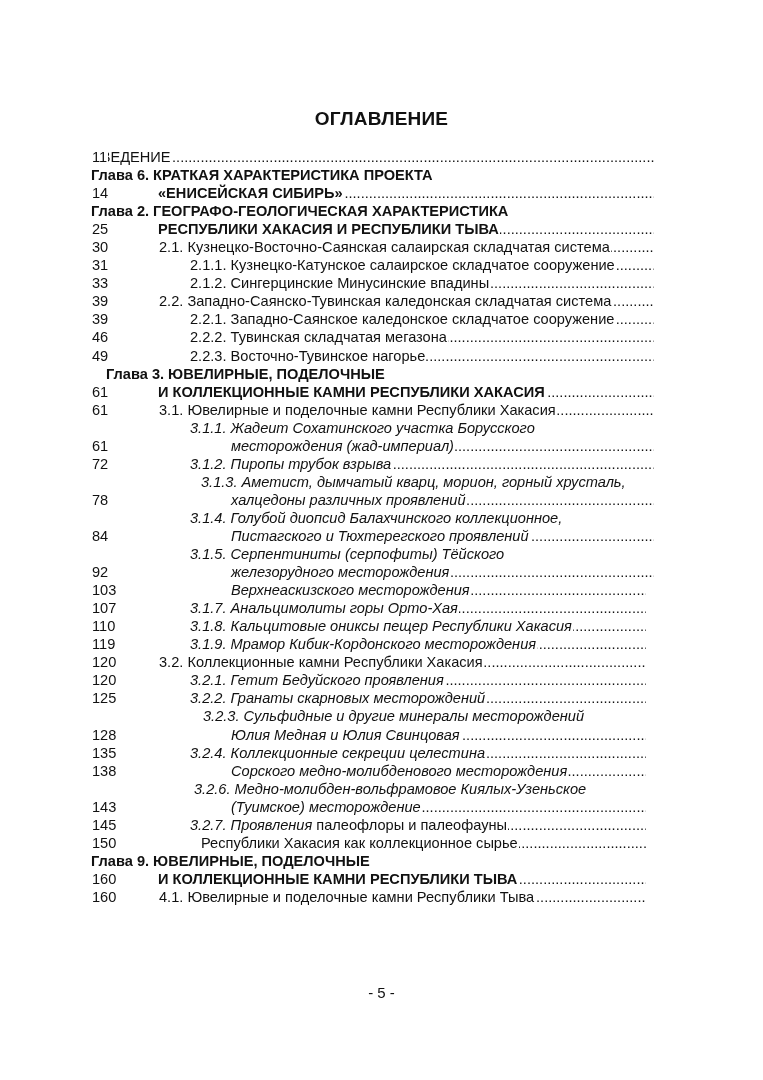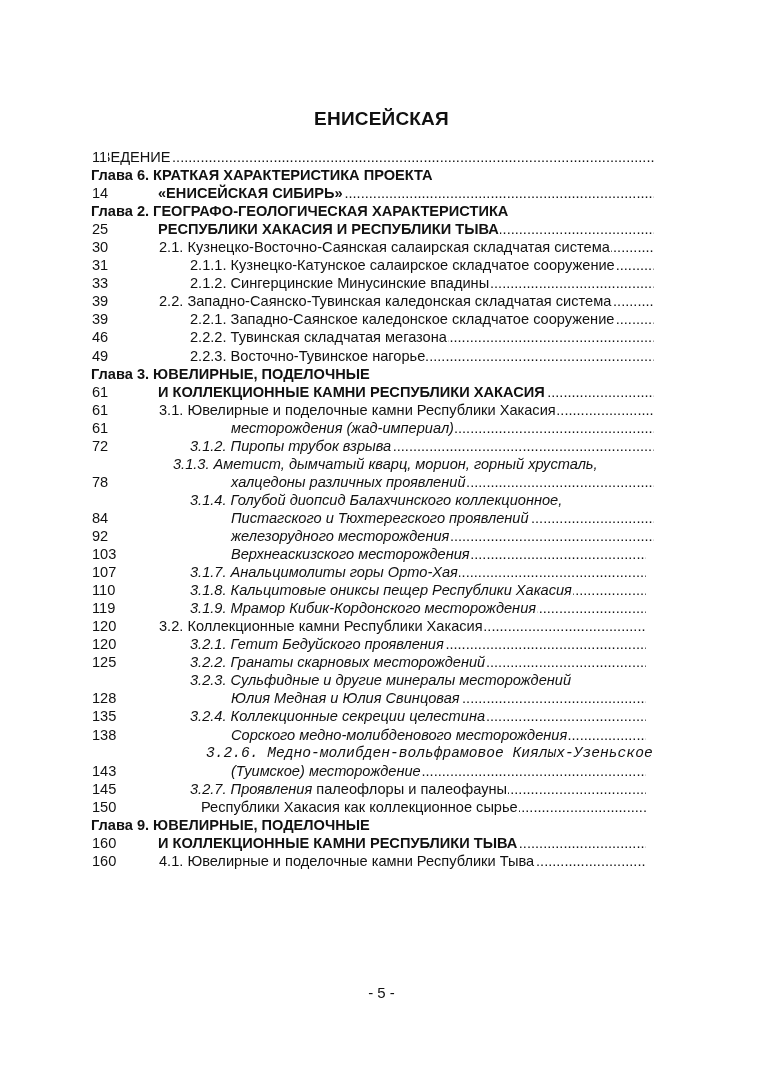--- a/index.html
+++ b/index.html
@@ -13,70 +13,76 @@
   .dotline { position: absolute; top: 0; right: 24px; height: 18px; overflow: hidden; white-space: nowrap; text-align: right; }
   .pg { position: absolute; top: 0; right: 0; text-align: right; }
   .b { font-weight: bold; }
   .i { font-style: italic; }
   .lbl-bg { background: #fff; padding-right: 1px; position: relative; z-index: 2; }
   .footer { position: absolute; top: 984px; left: 0; width: 763px; text-align: center; font-size: 15px; }
 </style>
 </head>
 <body>
 
-<div class="title">ЕНИСЕЙСКАЯ</div>
+<div class="title">ОГЛАВЛЕНИЕ</div>
 
 <div class="toc" id="toc">
     <div class="row"><div class="dotline" style="left: 4px; right: 17px;">............................................................................................................................................................................................................................................................................................................</div><span class="lbl lbl-bg" style="left: 0px;">ВВЕДЕНИЕ</span><span class="pg lbl-bg" style="padding-left: 1px;">11</span></div>
     <div class="row">
       <span class="lbl lbl-bg b" style="left: 0px;">Глава 6. КРАТКАЯ ХАРАКТЕРИСТИКА ПРОЕКТА</span>
     </div>
     <div class="row"><div class="dotline" style="left: 71px; right: 17px;">............................................................................................................................................................................................................................................................................................................</div><span class="lbl lbl-bg b" style="left: 67px;">«ЕНИСЕЙСКАЯ СИБИРЬ»</span><span class="pg lbl-bg" style="padding-left: 1px;">14</span></div>
     <div class="row">
       <span class="lbl lbl-bg b" style="left: 0px;">Глава 2. ГЕОГРАФО-ГЕОЛОГИЧЕСКАЯ ХАРАКТЕРИСТИКА</span>
     </div>
     <div class="row"><div class="dotline" style="left: 71px; right: 17px;">............................................................................................................................................................................................................................................................................................................</div><span class="lbl lbl-bg b" style="left: 67px;">РЕСПУБЛИКИ ХАКАСИЯ И РЕСПУБЛИКИ ТЫВА</span><span class="pg lbl-bg" style="padding-left: 1px;">25</span></div>
     <div class="row"><div class="dotline" style="left: 72px; right: 17px;">............................................................................................................................................................................................................................................................................................................</div><span class="lbl lbl-bg" style="left: 68px;">2.1. Кузнецко-Восточно-Саянская салаирская складчатая система</span><span class="pg lbl-bg" style="padding-left: 1px;">30</span></div>
     <div class="row"><div class="dotline" style="left: 103px; right: 17px;">............................................................................................................................................................................................................................................................................................................</div><span class="lbl lbl-bg" style="left: 99px;">2.1.1. Кузнецко-Катунское салаирское складчатое сооружение</span><span class="pg lbl-bg" style="padding-left: 1px;">31</span></div>
     <div class="row"><div class="dotline" style="left: 103px; right: 17px;">............................................................................................................................................................................................................................................................................................................</div><span class="lbl lbl-bg" style="left: 99px;">2.1.2. Сингерцинские Минусинские впадины</span><span class="pg lbl-bg" style="padding-left: 1px;">33</span></div>
     <div class="row"><div class="dotline" style="left: 72px; right: 17px;">............................................................................................................................................................................................................................................................................................................</div><span class="lbl lbl-bg" style="left: 68px;">2.2. Западно-Саянско-Тувинская каледонская складчатая система</span><span class="pg lbl-bg" style="padding-left: 1px;">39</span></div>
     <div class="row"><div class="dotline" style="left: 103px; right: 17px;">............................................................................................................................................................................................................................................................................................................</div><span class="lbl lbl-bg" style="left: 99px;">2.2.1. Западно-Саянское каледонское складчатое сооружение</span><span class="pg lbl-bg" style="padding-left: 1px;">39</span></div>
     <div class="row"><div class="dotline" style="left: 103px; right: 17px;">............................................................................................................................................................................................................................................................................................................</div><span class="lbl lbl-bg" style="left: 99px;">2.2.2. Тувинская складчатая мегазона</span><span class="pg lbl-bg" style="padding-left: 1px;">46</span></div>
     <div class="row"><div class="dotline" style="left: 103px; right: 17px;">............................................................................................................................................................................................................................................................................................................</div><span class="lbl lbl-bg" style="left: 99px;">2.2.3. Восточно-Тувинское нагорье</span><span class="pg lbl-bg" style="padding-left: 1px;">49</span></div>
     <div class="row">
-      <span class="lbl lbl-bg b" style="left: 0px;">Глава 3. ЮВЕЛИРНЫЕ, ПОДЕЛОЧНЫЕ</span>
+      <span class="lbl lbl-bg b" style="left: 15px;">Глава 3. ЮВЕЛИРНЫЕ, ПОДЕЛОЧНЫЕ</span>
     </div>
     <div class="row"><div class="dotline" style="left: 71px; right: 17px;">............................................................................................................................................................................................................................................................................................................</div><span class="lbl lbl-bg b" style="left: 67px;">И КОЛЛЕКЦИОННЫЕ КАМНИ РЕСПУБЛИКИ ХАКАСИЯ</span><span class="pg lbl-bg" style="padding-left: 1px;">61</span></div>
     <div class="row"><div class="dotline" style="left: 72px; right: 17px;">............................................................................................................................................................................................................................................................................................................</div><span class="lbl lbl-bg" style="left: 68px;">3.1. Ювелирные и поделочные камни Республики Хакасия</span><span class="pg lbl-bg" style="padding-left: 1px;">61</span></div>
+    <div class="row">
+      <span class="lbl lbl-bg i" style="left: 99px;">3.1.1. Жадеит Сохатинского участка Борусского</span>
+    </div>
     <div class="row"><div class="dotline" style="left: 144px; right: 17px;">............................................................................................................................................................................................................................................................................................................</div><span class="lbl lbl-bg i" style="left: 140px;">месторождения (жад-империал)</span><span class="pg lbl-bg" style="padding-left: 1px;">61</span></div>
     <div class="row"><div class="dotline" style="left: 103px; right: 17px;">............................................................................................................................................................................................................................................................................................................</div><span class="lbl lbl-bg i" style="left: 99px;">3.1.2. Пиропы трубок взрыва</span><span class="pg lbl-bg" style="padding-left: 1px;">72</span></div>
     <div class="row">
-      <span class="lbl lbl-bg i" style="left: 82px;">3.1.3. Аметист, дымчатый кварц, морион, горный хрусталь,</span>
+      <span class="lbl lbl-bg i" style="left: 110px;">3.1.3. Аметист, дымчатый кварц, морион, горный хрусталь,</span>
     </div>
     <div class="row"><div class="dotline" style="left: 144px; right: 17px;">............................................................................................................................................................................................................................................................................................................</div><span class="lbl lbl-bg i" style="left: 140px;">халцедоны различных проявлений</span><span class="pg lbl-bg" style="padding-left: 1px;">78</span></div>
     <div class="row">
       <span class="lbl lbl-bg i" style="left: 99px;">3.1.4. Голубой диопсид Балахчинского коллекционное,</span>
     </div>
     <div class="row"><div class="dotline" style="left: 144px; right: 17px;">............................................................................................................................................................................................................................................................................................................</div><span class="lbl lbl-bg i" style="left: 140px;">Пистагского и Тюхтерегского проявлений</span><span class="pg lbl-bg" style="padding-left: 1px;">84</span></div>
+    <div class="row">
+      <span class="lbl lbl-bg i" style="left: 99px;">3.1.5. Серпентиниты (серпофиты) Тёйского</span>
+    </div>
     <div class="row"><div class="dotline" style="left: 144px; right: 17px;">............................................................................................................................................................................................................................................................................................................</div><span class="lbl lbl-bg i" style="left: 140px;">железорудного месторождения</span><span class="pg lbl-bg" style="padding-left: 1px;">92</span></div>
     <div class="row"><div class="dotline" style="left: 144px; right: 25px;">............................................................................................................................................................................................................................................................................................................</div><span class="lbl lbl-bg i" style="left: 140px;">Верхнеаскизского месторождения</span><span class="pg lbl-bg" style="padding-left: 1px;">103</span></div>
     <div class="row"><div class="dotline" style="left: 103px; right: 25px;">............................................................................................................................................................................................................................................................................................................</div><span class="lbl lbl-bg i" style="left: 99px;">3.1.7. Анальцимолиты горы Орто-Хая</span><span class="pg lbl-bg" style="padding-left: 1px;">107</span></div>
     <div class="row"><div class="dotline" style="left: 103px; right: 25px;">............................................................................................................................................................................................................................................................................................................</div><span class="lbl lbl-bg i" style="left: 99px;">3.1.8. Кальцитовые ониксы пещер Республики Хакасия</span><span class="pg lbl-bg" style="padding-left: 1px;">110</span></div>
     <div class="row"><div class="dotline" style="left: 103px; right: 25px;">............................................................................................................................................................................................................................................................................................................</div><span class="lbl lbl-bg i" style="left: 99px;">3.1.9. Мрамор Кибик-Кордонского месторождения</span><span class="pg lbl-bg" style="padding-left: 1px;">119</span></div>
     <div class="row"><div class="dotline" style="left: 72px; right: 25px;">............................................................................................................................................................................................................................................................................................................</div><span class="lbl lbl-bg" style="left: 68px;">3.2. Коллекционные камни Республики Хакасия</span><span class="pg lbl-bg" style="padding-left: 1px;">120</span></div>
     <div class="row"><div class="dotline" style="left: 103px; right: 25px;">............................................................................................................................................................................................................................................................................................................</div><span class="lbl lbl-bg i" style="left: 99px;">3.2.1. Гетит Бедуйского проявления</span><span class="pg lbl-bg" style="padding-left: 1px;">120</span></div>
     <div class="row"><div class="dotline" style="left: 103px; right: 25px;">............................................................................................................................................................................................................................................................................................................</div><span class="lbl lbl-bg i" style="left: 99px;">3.2.2. Гранаты скарновых месторождений</span><span class="pg lbl-bg" style="padding-left: 1px;">125</span></div>
     <div class="row">
-      <span class="lbl lbl-bg i" style="left: 99px;">3.2.3. Сульфидные и другие минералы месторождений</span>
+      <span class="lbl lbl-bg i" style="left: 112px;">3.2.3. Сульфидные и другие минералы месторождений</span>
     </div>
     <div class="row"><div class="dotline" style="left: 144px; right: 25px;">............................................................................................................................................................................................................................................................................................................</div><span class="lbl lbl-bg i" style="left: 140px;">Юлия Медная и Юлия Свинцовая</span><span class="pg lbl-bg" style="padding-left: 1px;">128</span></div>
     <div class="row"><div class="dotline" style="left: 103px; right: 25px;">............................................................................................................................................................................................................................................................................................................</div><span class="lbl lbl-bg i" style="left: 99px;">3.2.4. Коллекционные секреции целестина</span><span class="pg lbl-bg" style="padding-left: 1px;">135</span></div>
     <div class="row"><div class="dotline" style="left: 144px; right: 25px;">............................................................................................................................................................................................................................................................................................................</div><span class="lbl lbl-bg i" style="left: 140px;">Сорского медно-молибденового месторождения</span><span class="pg lbl-bg" style="padding-left: 1px;">138</span></div>
     <div class="row">
-      <span class="lbl lbl-bg i" style="left: 115px; font-family: Liberation Mono, monospace;">3.2.6. Медно-молибден-вольфрамовое Киялых-Узеньское</span>
+      <span class="lbl lbl-bg i" style="left: 103px;">3.2.6. Медно-молибден-вольфрамовое Киялых-Узеньское</span>
     </div>
     <div class="row"><div class="dotline" style="left: 144px; right: 25px;">............................................................................................................................................................................................................................................................................................................</div><span class="lbl lbl-bg i" style="left: 140px;">(Туимское) месторождение</span><span class="pg lbl-bg" style="padding-left: 1px;">143</span></div>
     <div class="row"><div class="dotline" style="left: 103px; right: 25px;">............................................................................................................................................................................................................................................................................................................</div><span class="lbl lbl-bg" style="left: 99px;"><span class="i">3.2.7. Проявления</span><span> палеофлоры и палеофауны</span></span><span class="pg lbl-bg" style="padding-left: 1px;">145</span></div>
     <div class="row"><div class="dotline" style="left: 114px; right: 25px;">............................................................................................................................................................................................................................................................................................................</div><span class="lbl lbl-bg" style="left: 110px;">Республики Хакасия как коллекционное сырье</span><span class="pg lbl-bg" style="padding-left: 1px;">150</span></div>
     <div class="row">
       <span class="lbl lbl-bg b" style="left: 0px;">Глава 9. ЮВЕЛИРНЫЕ, ПОДЕЛОЧНЫЕ</span>
     </div>
     <div class="row"><div class="dotline" style="left: 71px; right: 25px;">............................................................................................................................................................................................................................................................................................................</div><span class="lbl lbl-bg b" style="left: 67px;">И КОЛЛЕКЦИОННЫЕ КАМНИ РЕСПУБЛИКИ ТЫВА</span><span class="pg lbl-bg" style="padding-left: 1px;">160</span></div>
     <div class="row"><div class="dotline" style="left: 72px; right: 25px;">............................................................................................................................................................................................................................................................................................................</div><span class="lbl lbl-bg" style="left: 68px;">4.1. Ювелирные и поделочные камни Республики Тыва</span><span class="pg lbl-bg" style="padding-left: 1px;">160</span></div>
   </div>

